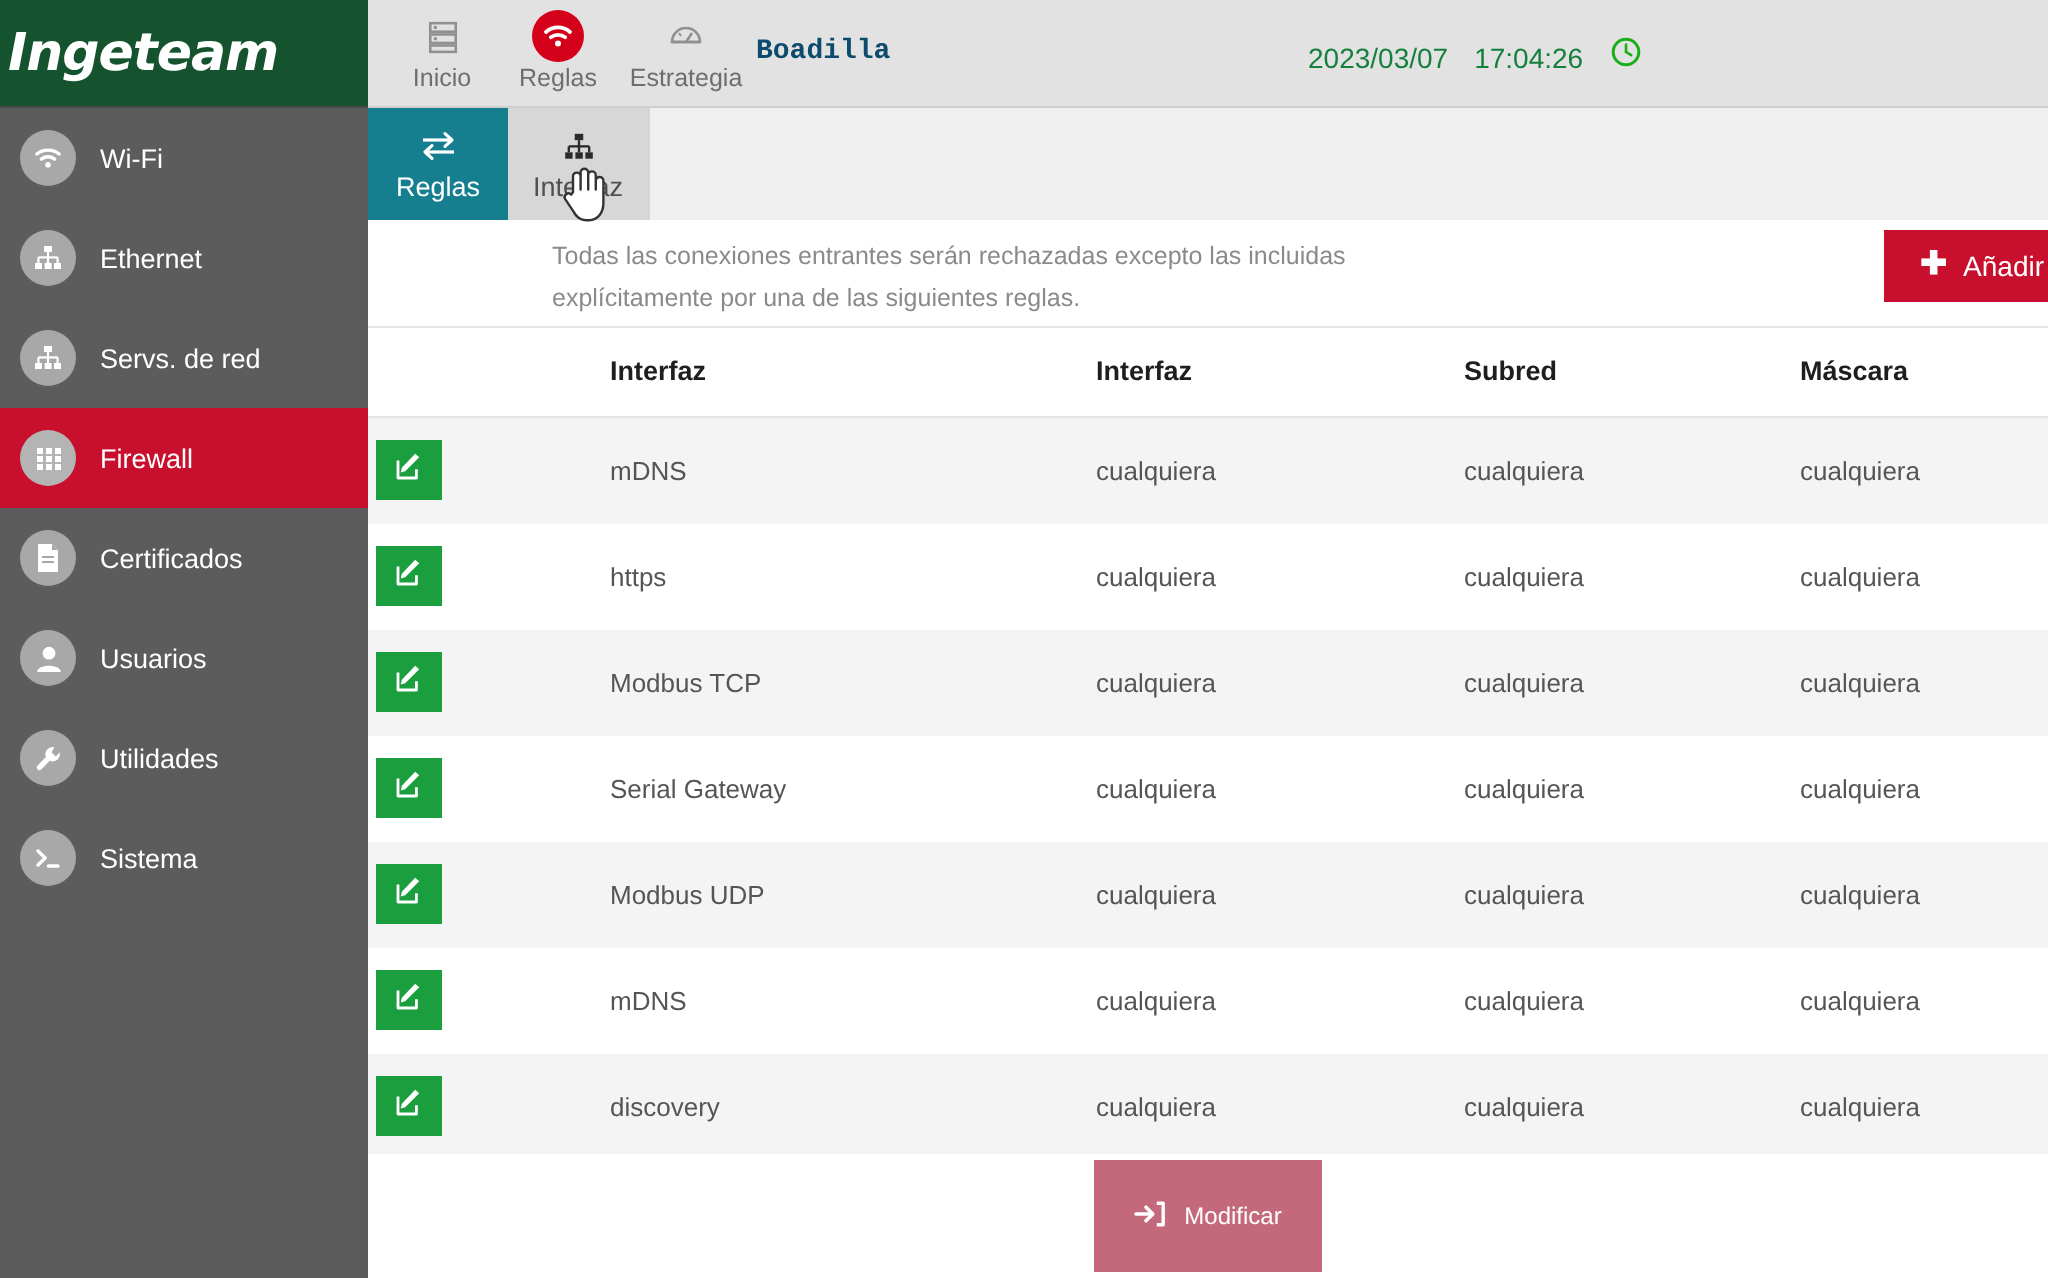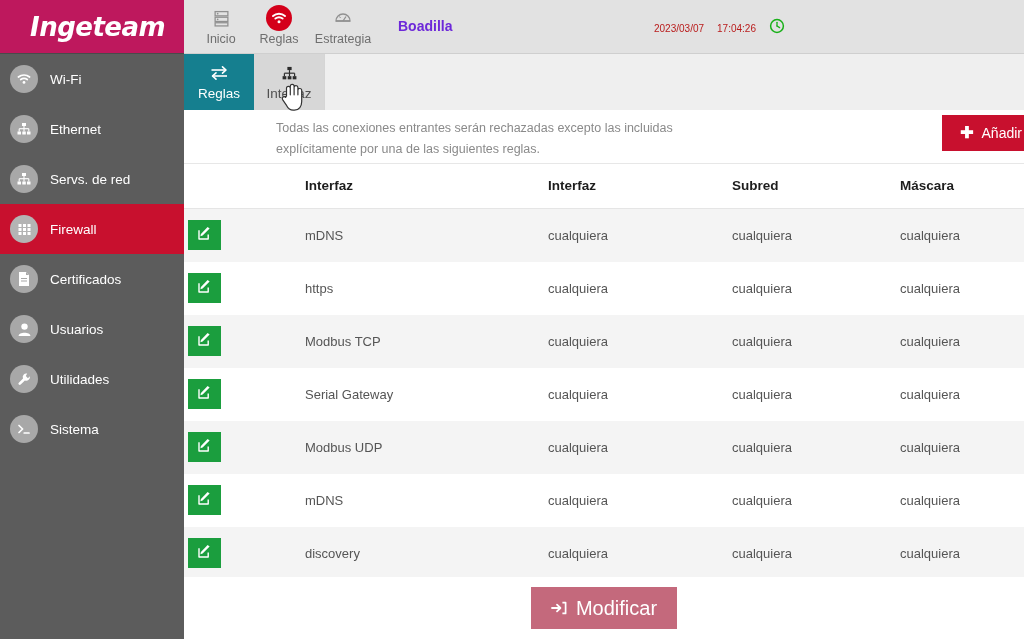--- a/index.html
+++ b/index.html
@@ -18,24 +18,24 @@
     height: 639px;
     overflow: hidden;
     background: #ffffff;
   }
 
   
   .logo-box {
     position: absolute;
     left: 0; top: 0;
     width: 184px; height: 54px;
-    background: #be185d;
-    display: flex;
-    align-items: center;
-    padding-left: 30px;
+    background: #14532d;
+    display: flex;
+    align-items: center;
+    padding-left: 4px;
     border-bottom: 1px solid #4a4a4a;
   }
   .logo-text {
     color: #ffffff;
     font-size: 26px;
     font-weight: bold;
     font-style: italic;
     letter-spacing: -0.5px;
     font-family: "DejaVu Sans", sans-serif;
   }
@@ -84,37 +84,38 @@
     border-radius: 50%;
     background: #d4001a;
     display: flex;
     align-items: center;
     justify-content: center;
   }
 
   .site-title {
     font-size: 14px;
     font-weight: bold;
-    color: #6d28d9;
-    margin-left: 20px;
+    color: #0c4a6e;
+    margin-left: 0;
     align-self: center;
     padding-bottom: 2px;
+    font-family: Liberation Mono, monospace;
   }
 
   .clock-area {
     position: absolute;
     left: 470px;
     top: 18px;
     display: flex;
     align-items: center;
     gap: 13px;
   }
   .clock-date, .clock-time {
-    font-size: 10px;
-    color: #b91c1c;
+    font-size: 14px;
+    color: #15803d;
   }
 
   
   .sidebar {
     position: absolute;
     left: 0; top: 54px;
     width: 184px;
     height: 585px;
     background: #5c5c5c;
     overflow: hidden;
@@ -269,23 +270,23 @@
     height: 62px;
     background: #ffffff;
     display: flex;
     align-items: center;
     justify-content: center;
   }
   .modify-button {
     background: #c4697c;
     border: none;
     color: #ffffff;
-    font-size: 20px;
+    font-size: 12px;
     font-family: "Liberation Sans", sans-serif;
-    height: 42px;
+    height: 56px;
     padding: 0 20px;
     display: flex;
     align-items: center;
     gap: 9px;
     cursor: pointer;
   }
 
   
   .cursor {
     position: absolute;

